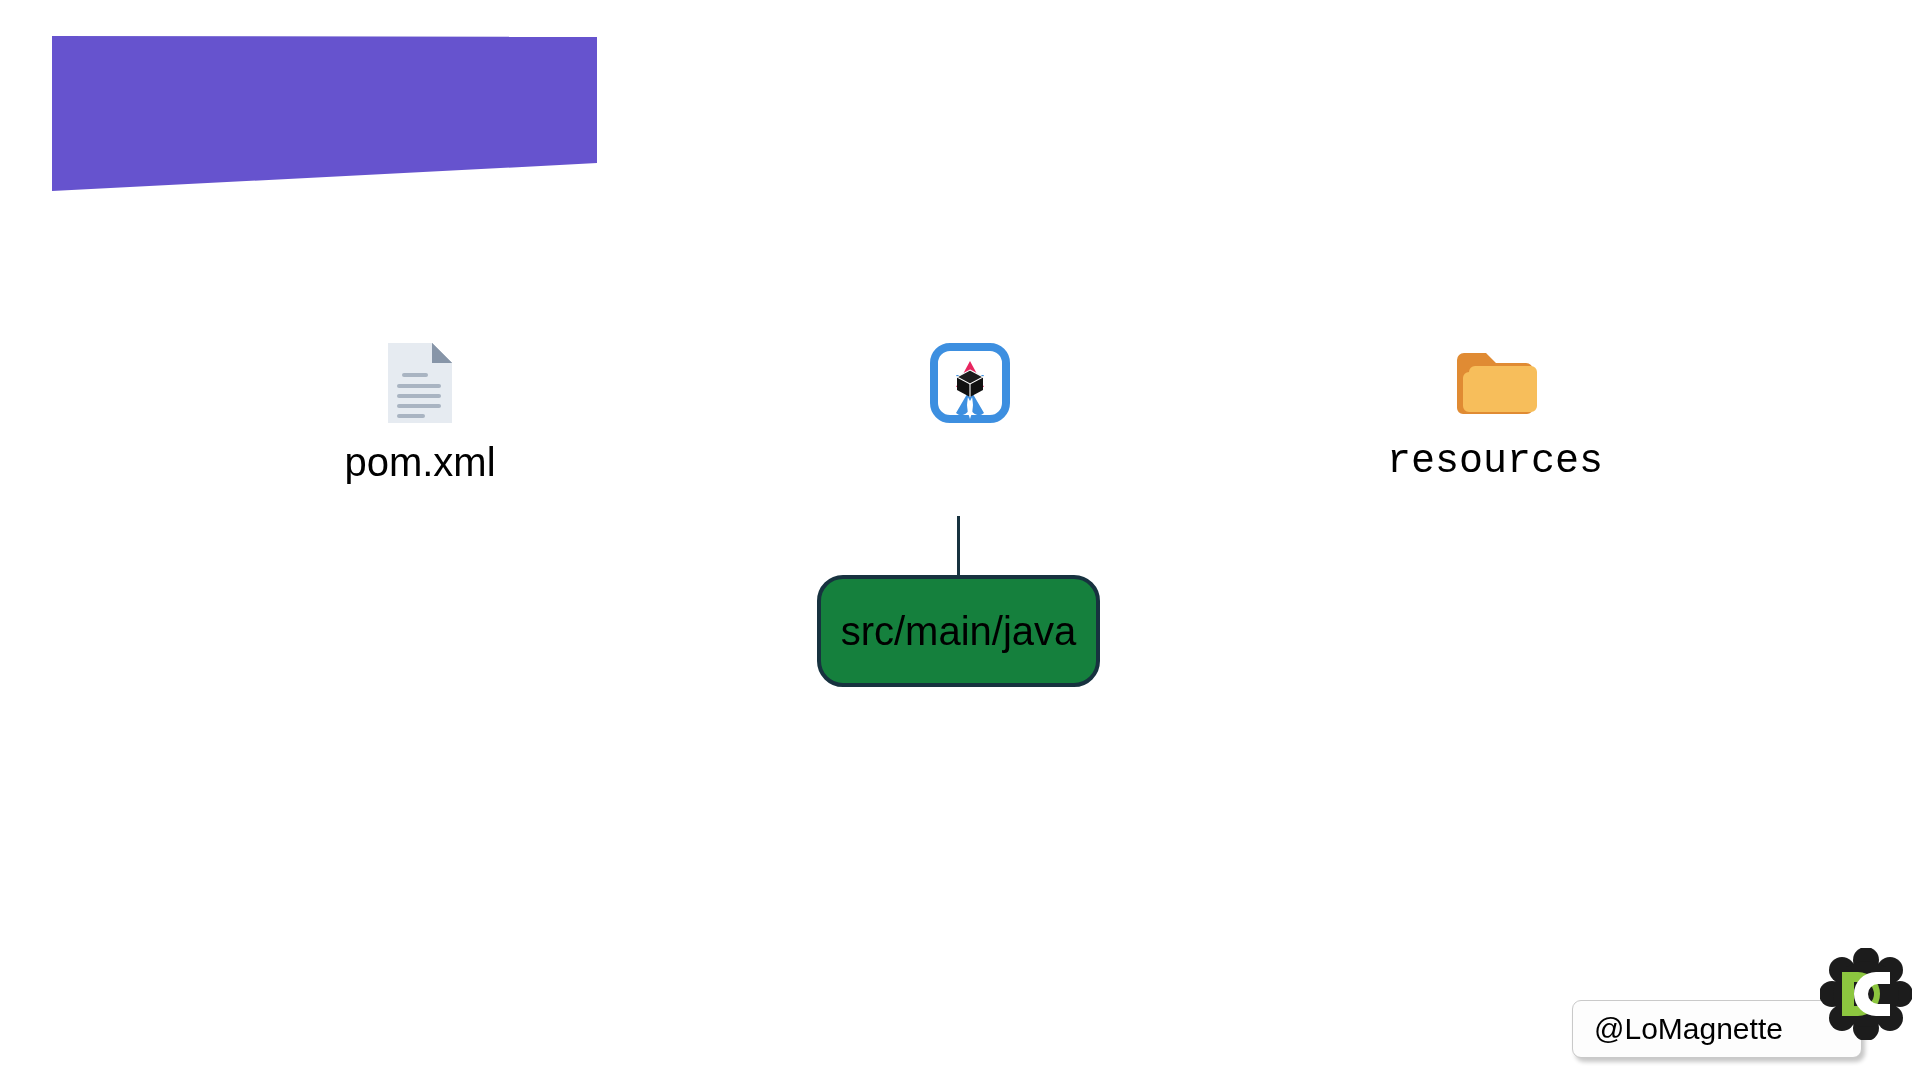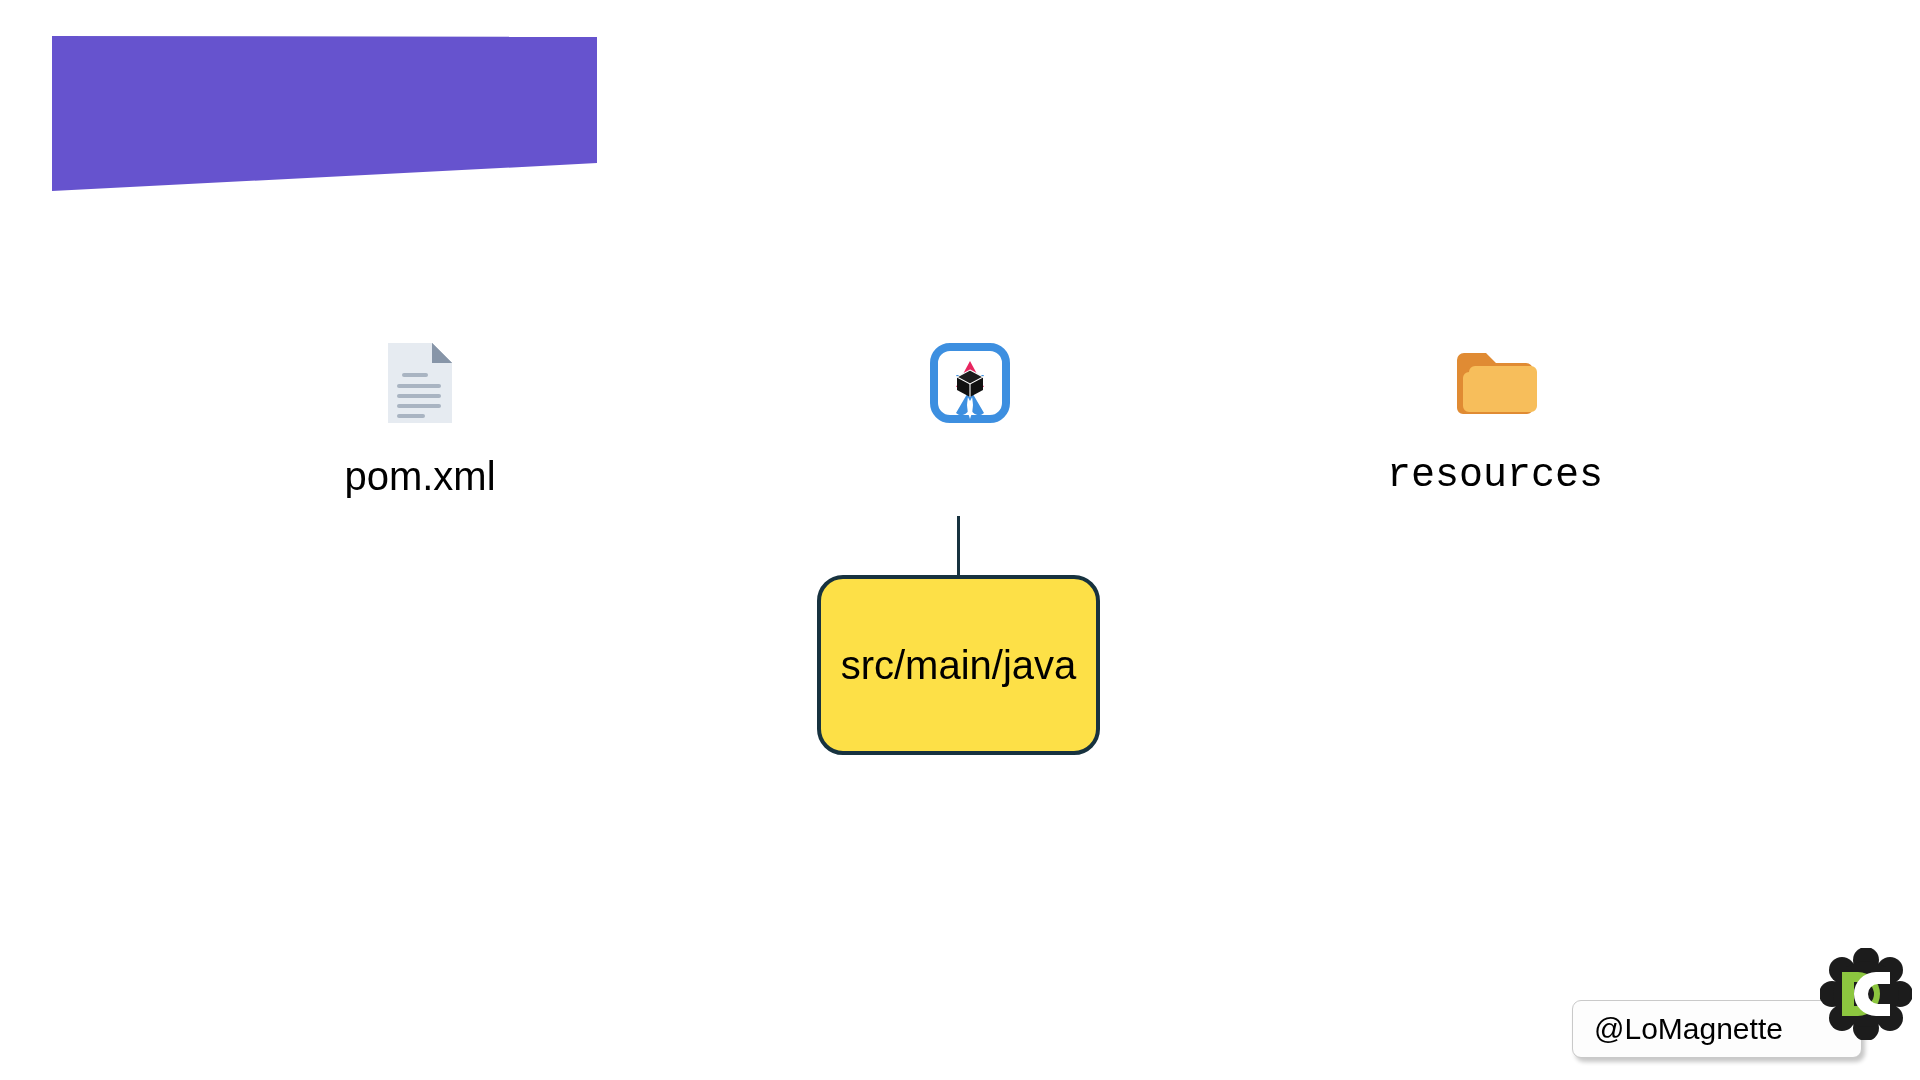--- a/index.html
+++ b/index.html
@@ -48,21 +48,21 @@
     position: absolute;
     text-align: center;
   }
   .node .node-icon {
     height: 86px;
     display: flex;
     align-items: center;
     justify-content: center;
   }
   .node .node-label {
-    margin-top: 28px;
+    margin-top: 14px;
     font-size: 40px;
     line-height: 1.1;
     color: #000000;
     white-space: nowrap;
   }
 
   #node-pom   { left: 230px; top: 340px; width: 380px; }
   #node-app   { left: 690px; top: 340px; width: 560px; }
   #node-res   { left: 1305px; top: 340px; width: 380px; font-family: Liberation Mono, monospace; }
 
@@ -75,23 +75,23 @@
     height: 62px;
     background: #17323F;
   }
 
   
   #src-main-java-box {
     position: absolute;
     left: 817px;
     top: 575px;
     width: 283px;
-    height: 180px;
+    height: 112px;
     box-sizing: border-box;
-    background: #fde047;
+    background: #15803d;
     border: 4px solid #17323F;
     border-radius: 26px;
     display: flex;
     align-items: center;
     justify-content: center;
   }
   #src-main-java-box .box-text {
     font-size: 40px;
     line-height: 1.42;
     color: #000000;

